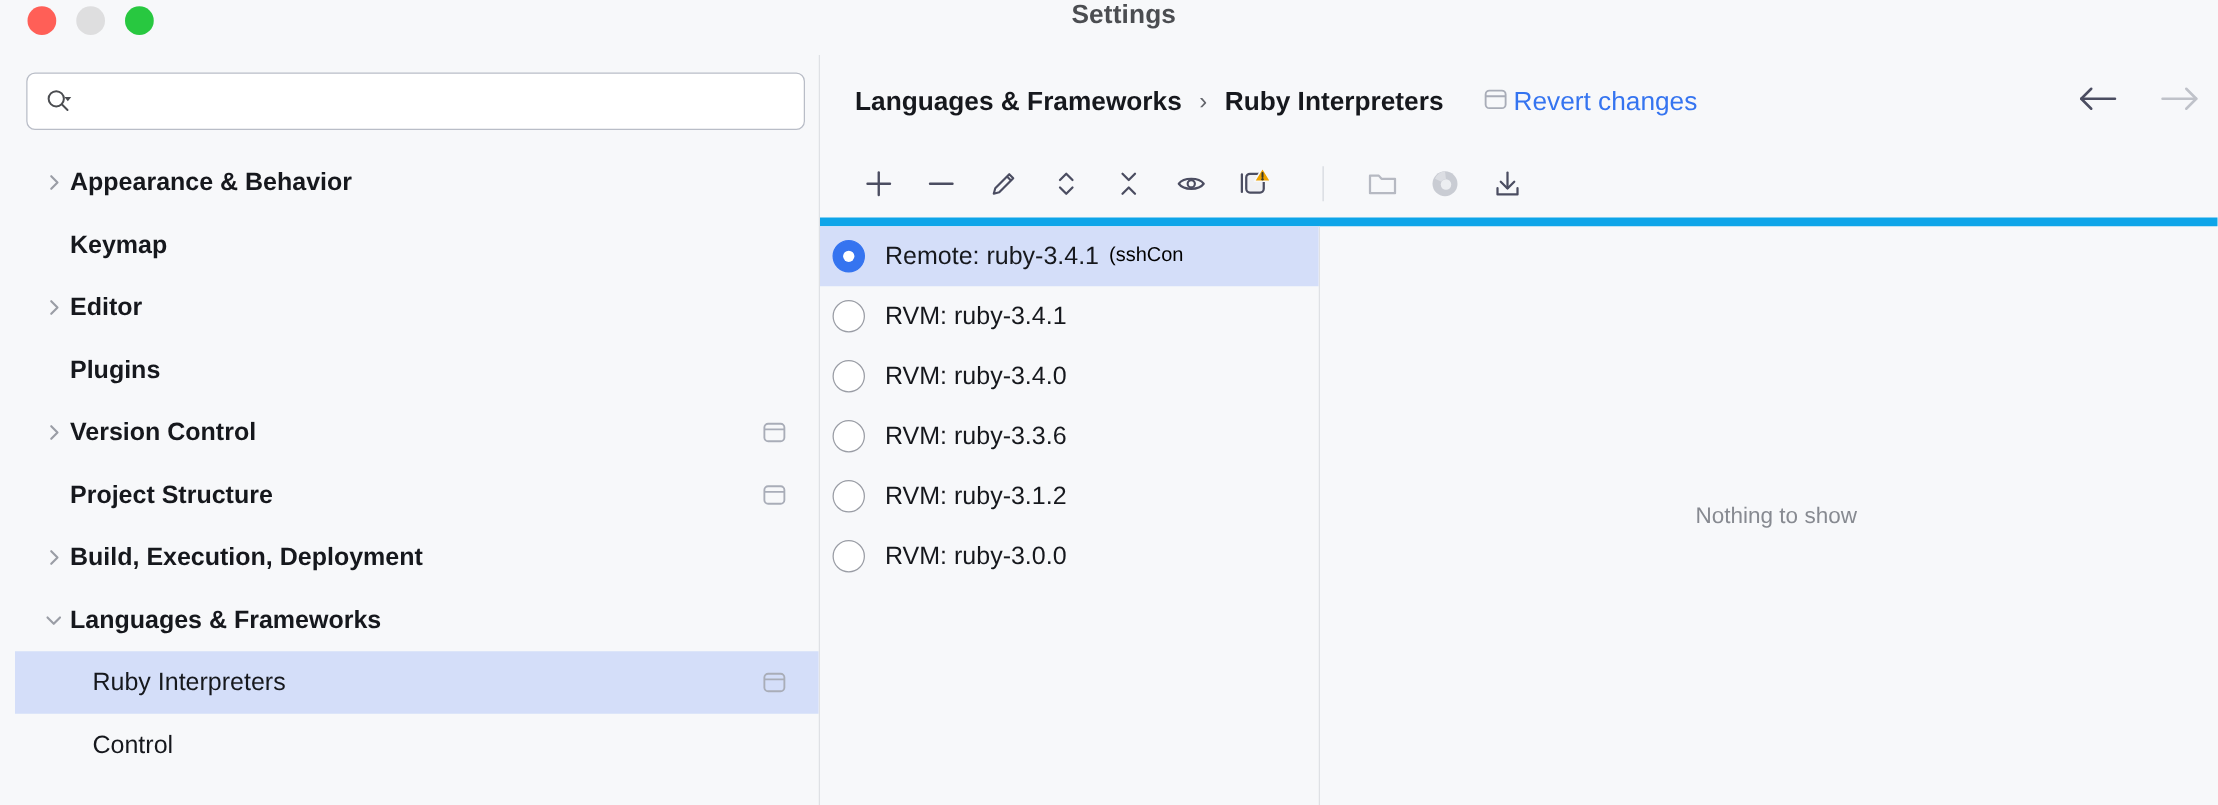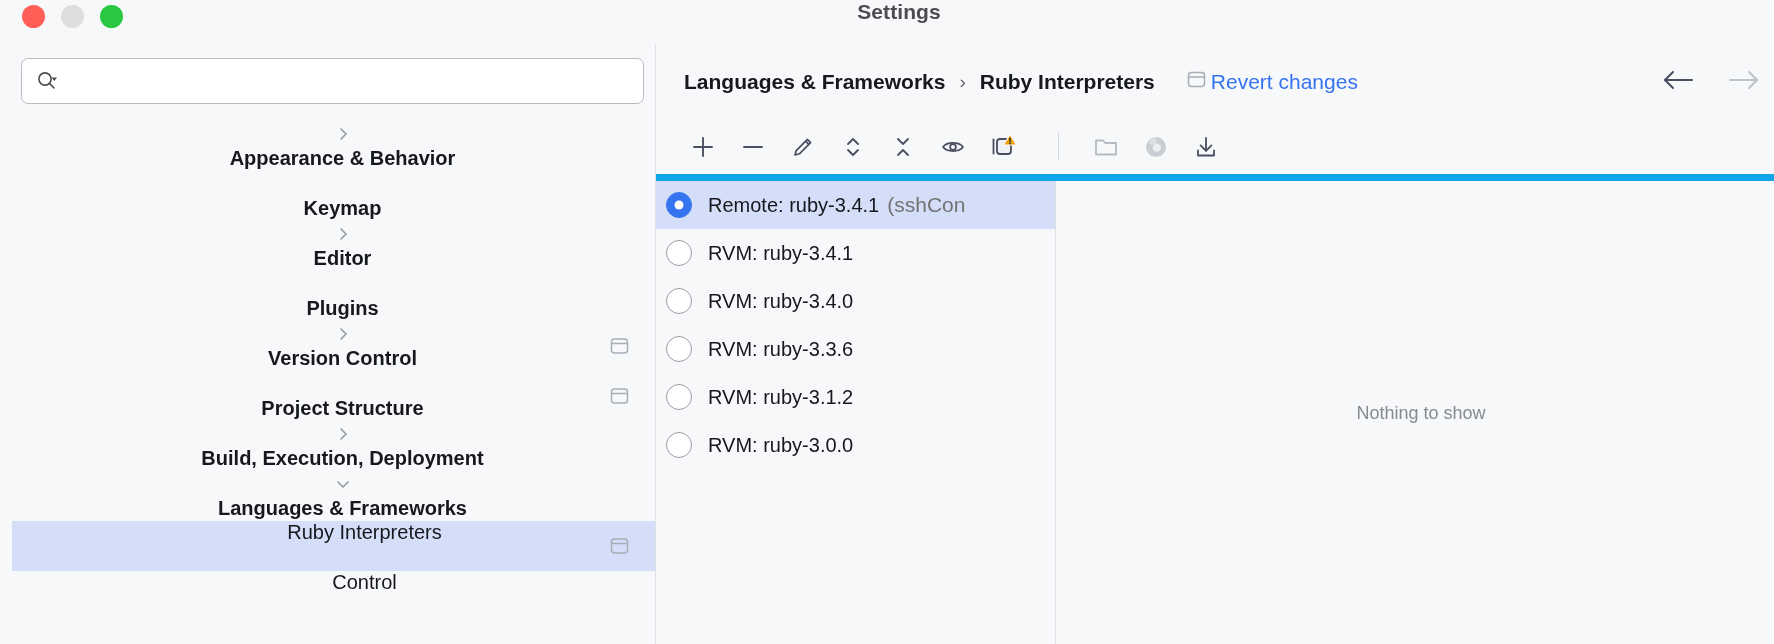--- a/index.html
+++ b/index.html
@@ -108,21 +108,20 @@
   .tree {
     margin-top: 17px;
   }
   .tree-row {
     height: 50px;
     display: flex;
     align-items: center;
     position: relative;
     padding-left: 18px;
     box-sizing: border-box;
-    flex-direction: column;
   }
   .tree-row.selected { background: #d4def9; }
   .arrow {
     width: 26px;
     flex: 0 0 26px;
     display: flex;
     align-items: center;
     justify-content: center;
     color: #9a9da5;
   }
@@ -264,21 +263,21 @@
     position: absolute;
     left: 50%;
     top: 50%;
     width: 9px;
     height: 9px;
     background: #fff;
     border-radius: 50%;
     transform: translate(-50%, -50%);
   }
   .int-name { font-size: 20px; color: #16181d; }
-  .int-extra { font-size: 21px; color: #737373; margin-left: 8px; }
+  .int-extra { font-size: 16px; color: #000000; margin-left: 8px; }
 
   .detail-pane {
     flex: 1 1 auto;
     min-width: 0;
     position: relative;
   }
   .nothing {
     position: absolute;
     left: 0;
     right: 0;

